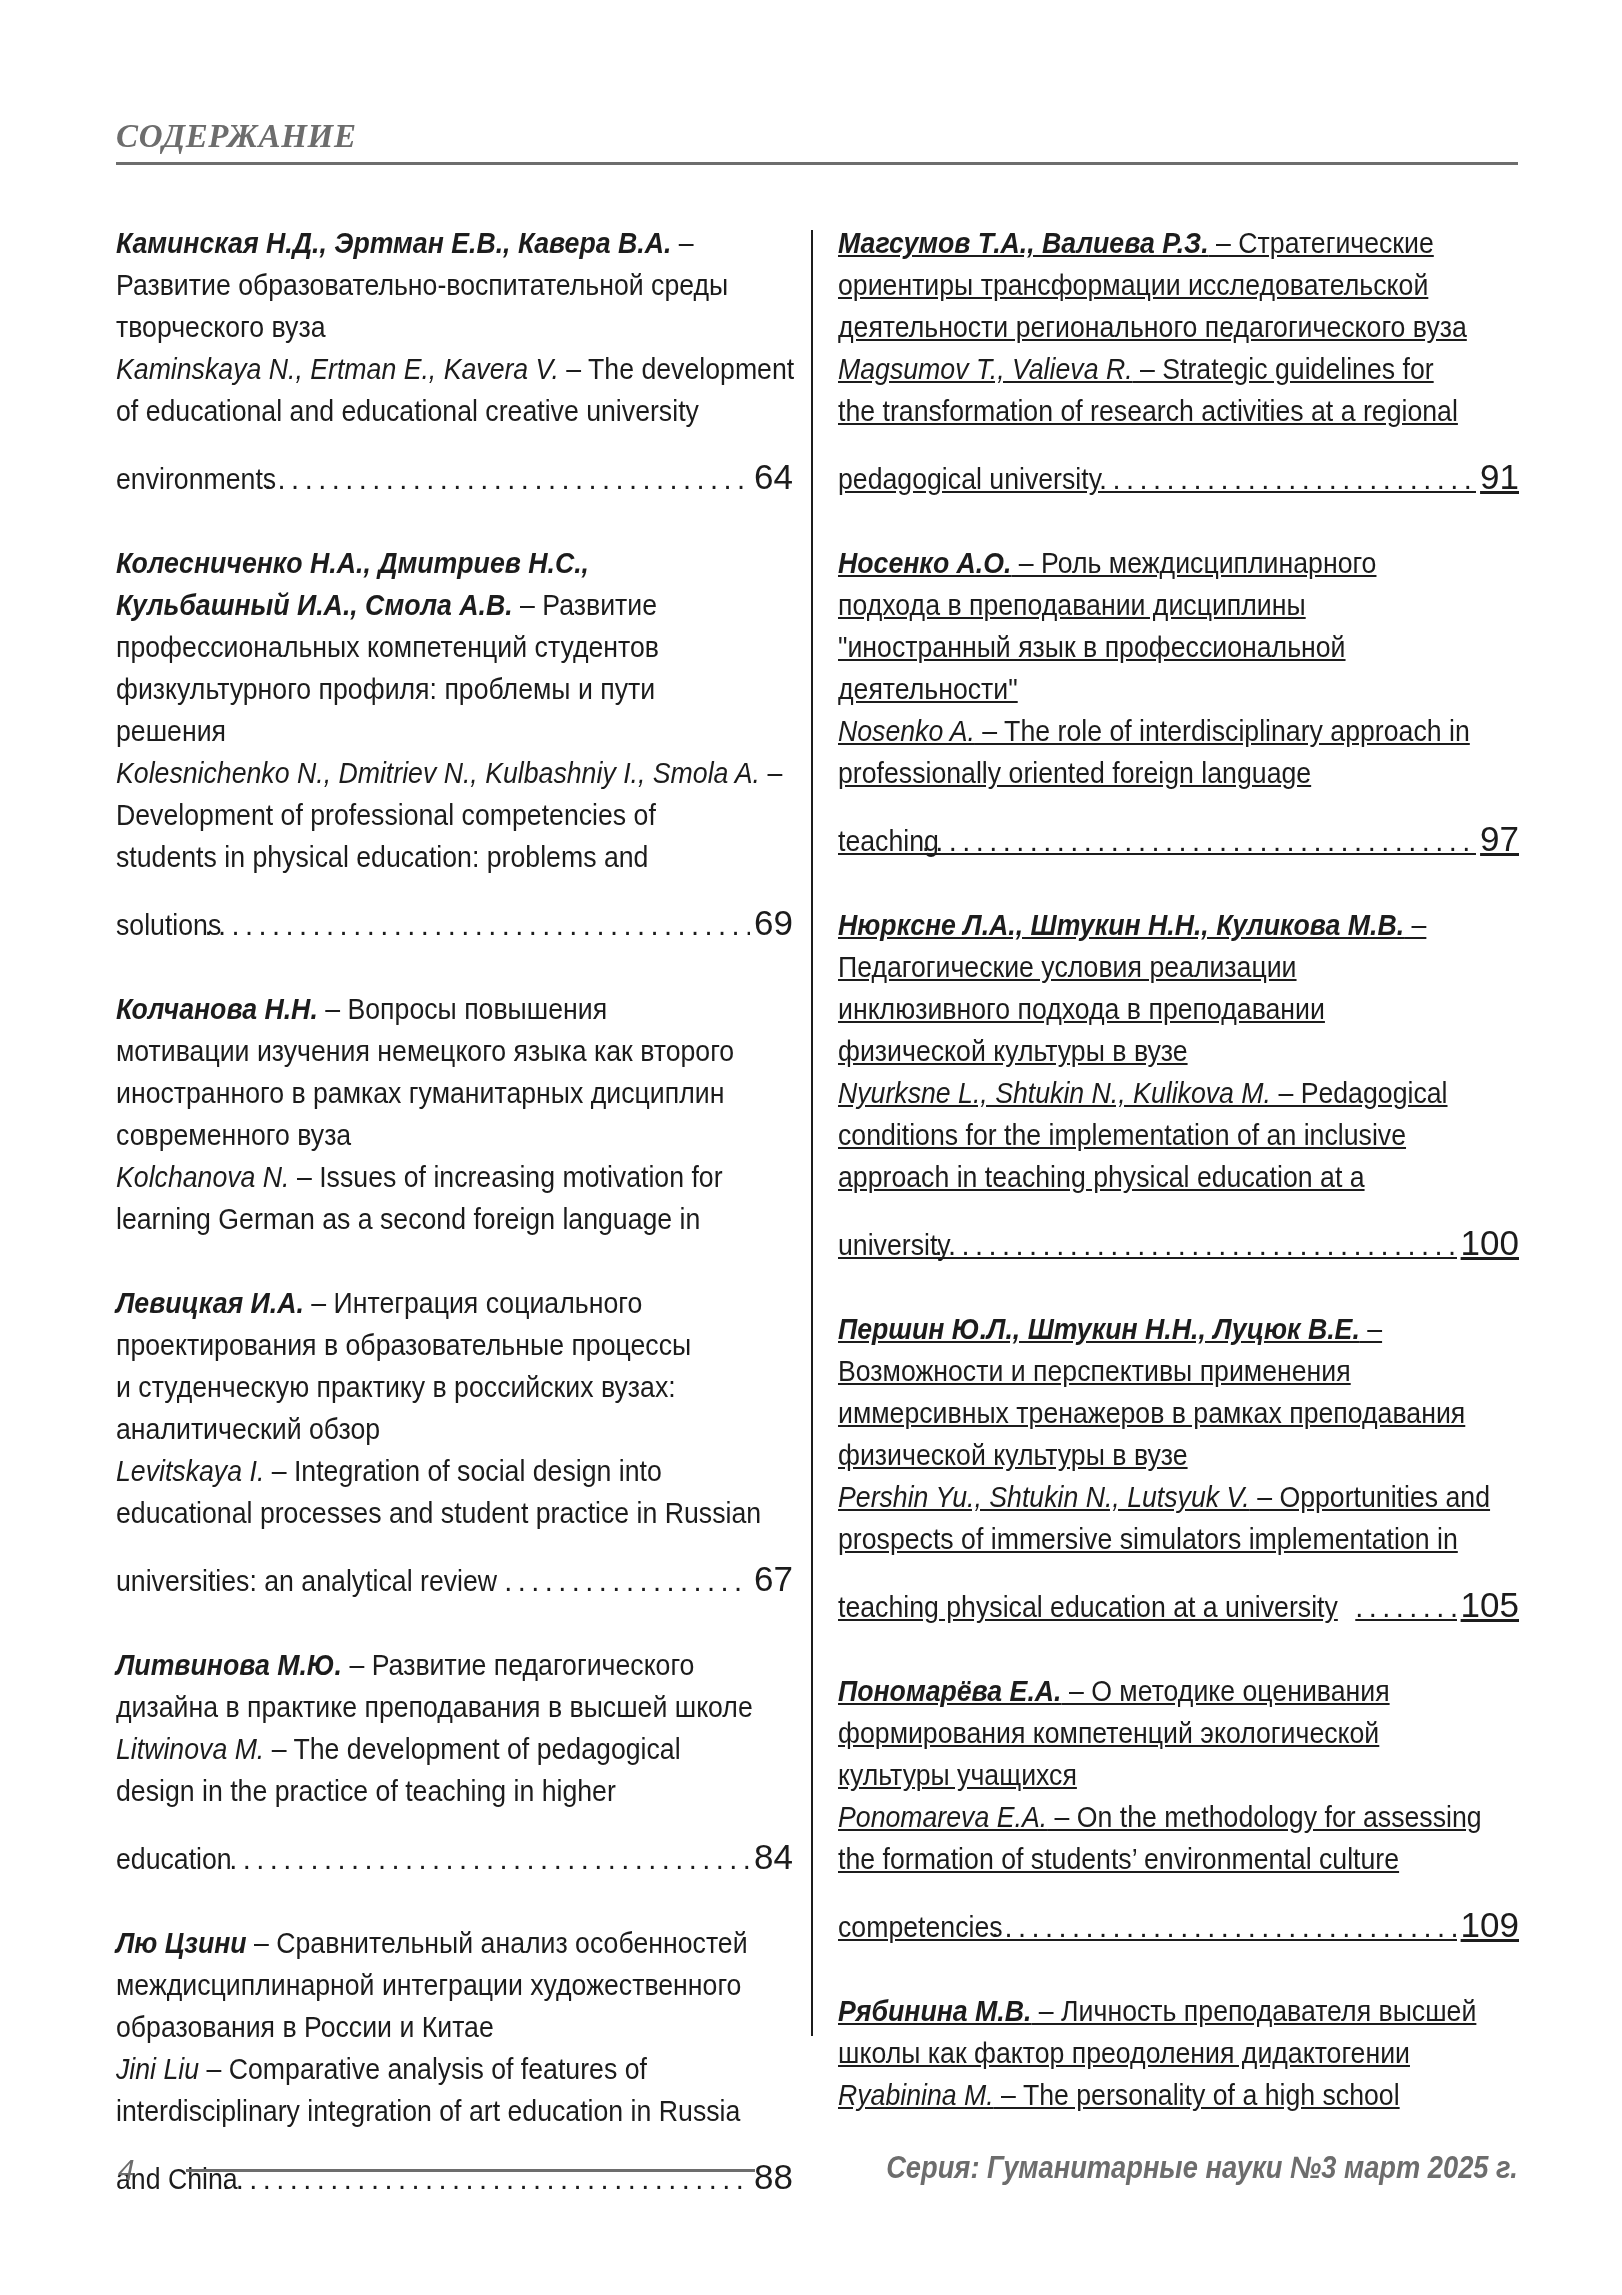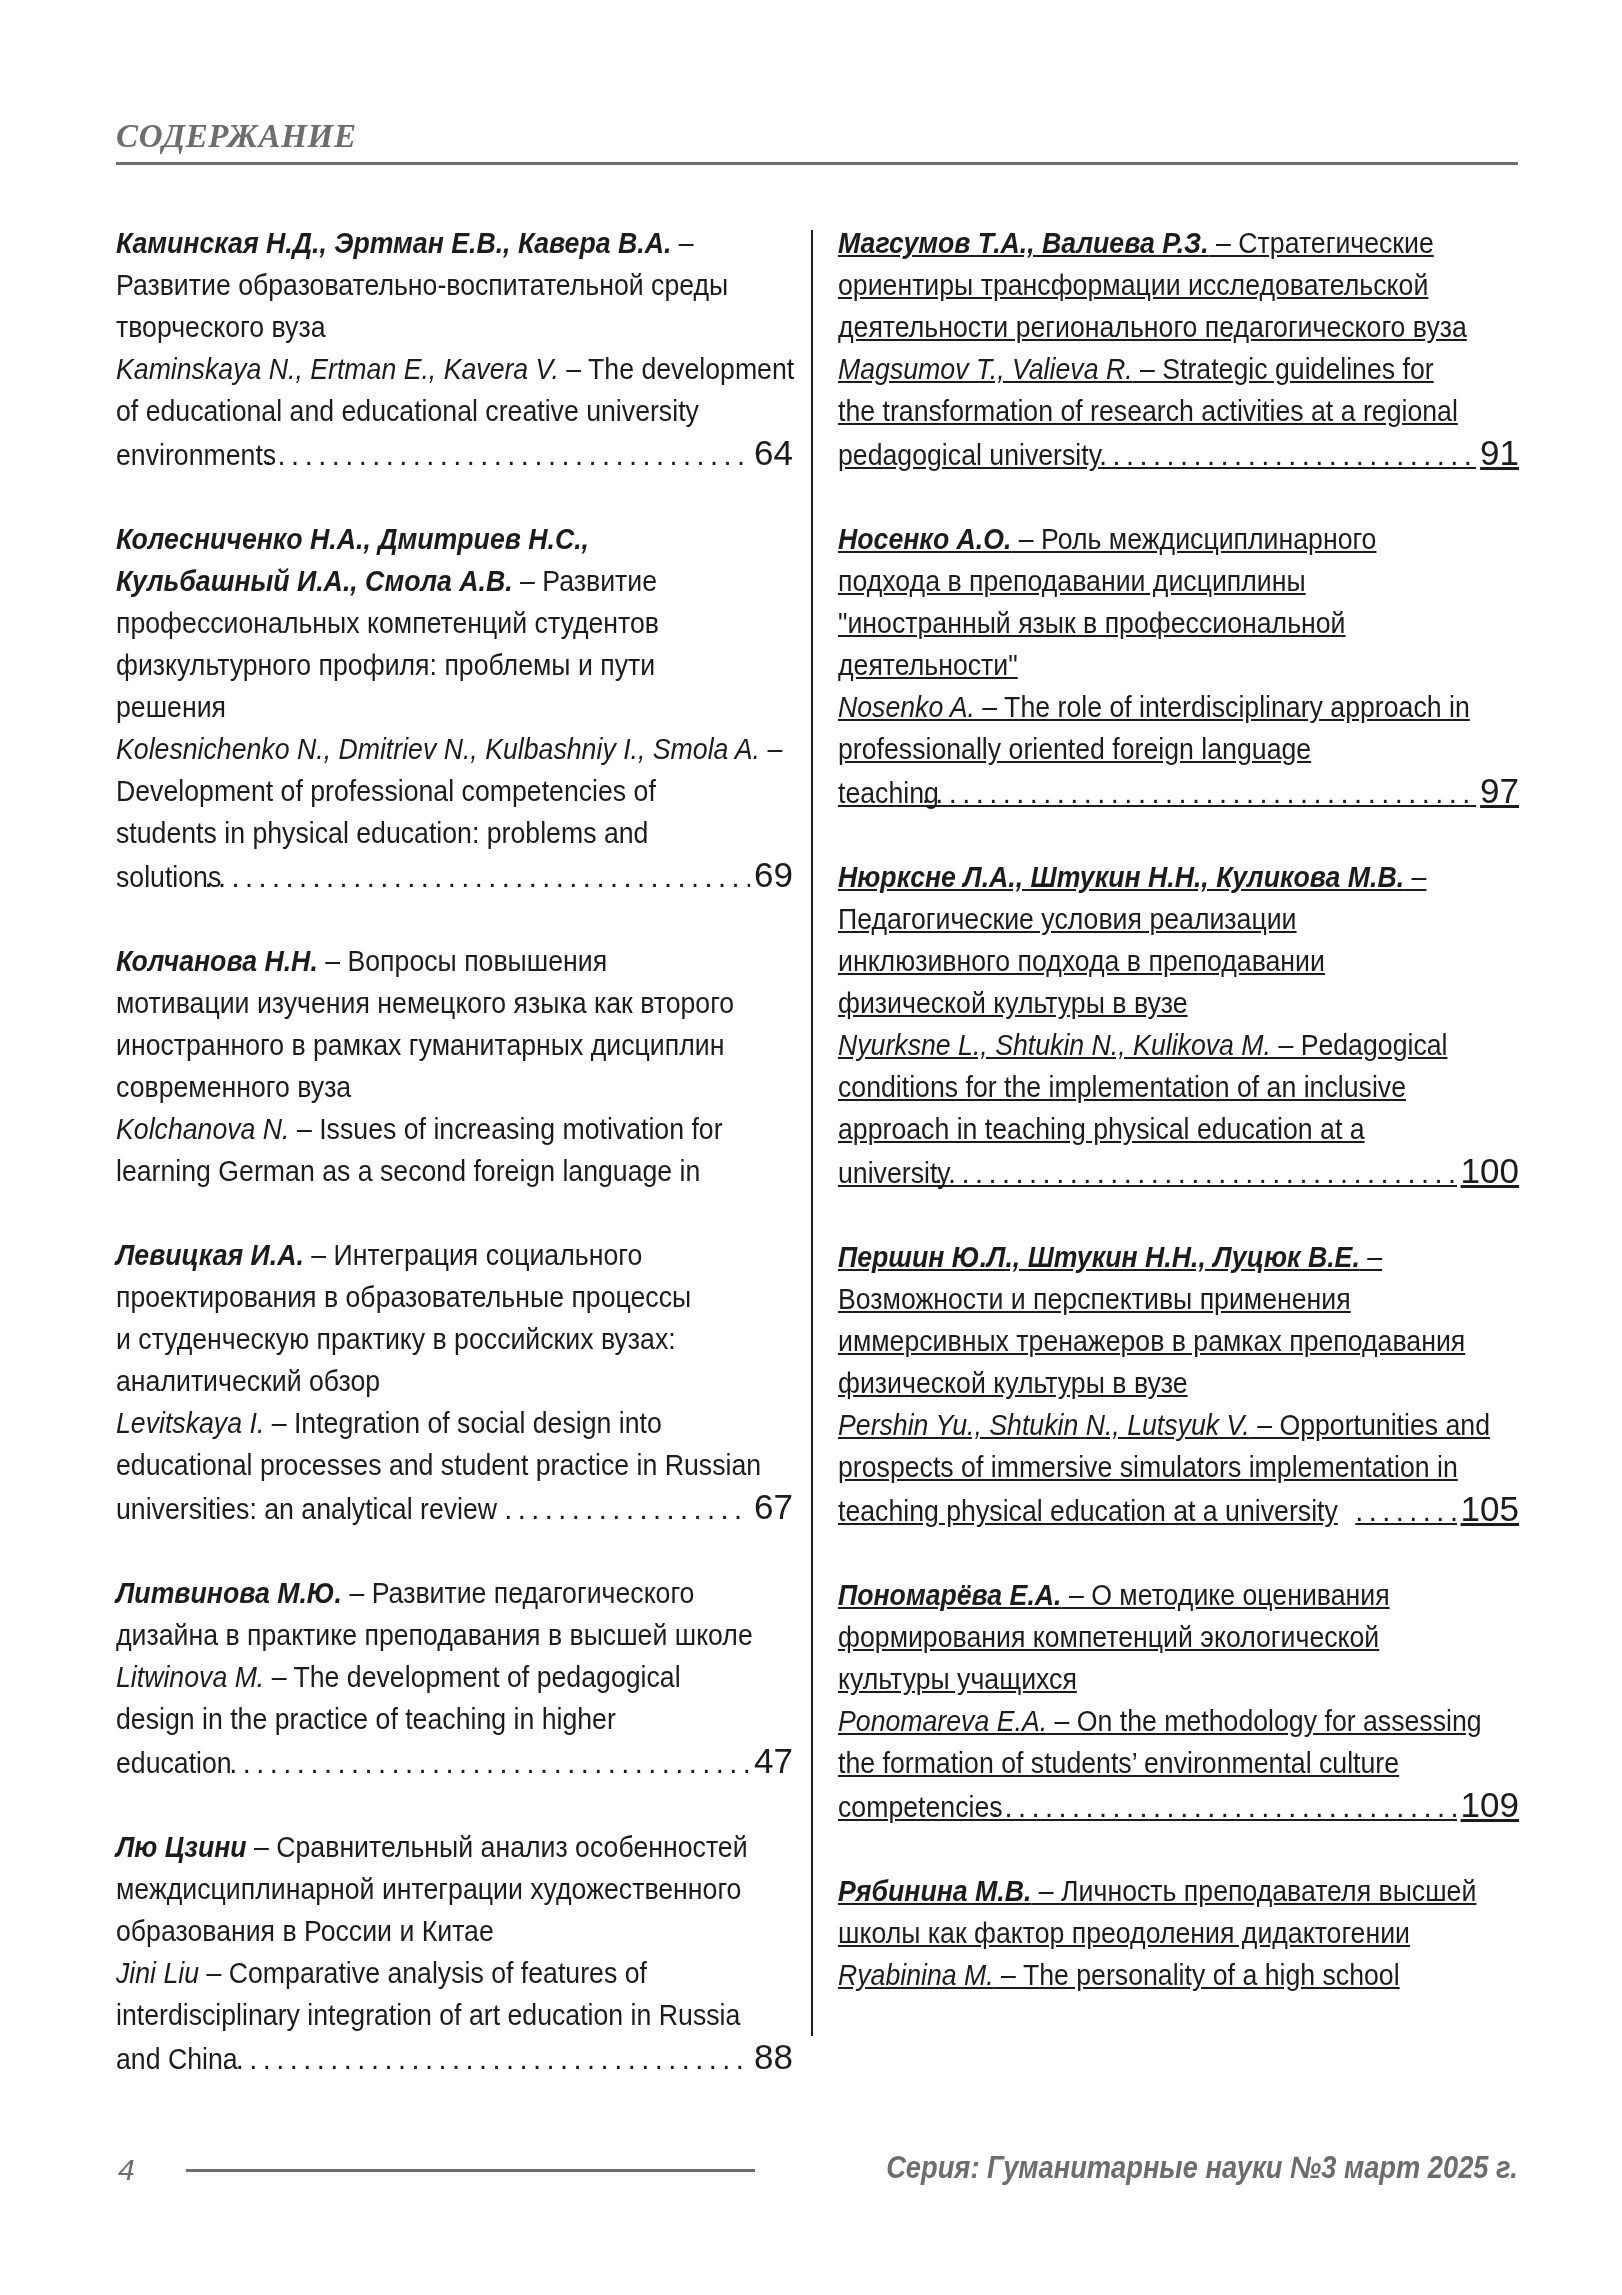--- a/index.html
+++ b/index.html
@@ -10,21 +10,21 @@
   .title-rule { position:absolute; left:116px; top:162px; width:1402px; height:3.3px; background:#6d6d6d; }
   .col { position:absolute; top:222px; }
   .col-left { left:116px; width:677px; }
   .col-right { left:838px; width:681px;text-decoration:underline; }
   .divider { position:absolute; left:811px; top:230px; width:2px; height:1806px; background:#1c1c1c; }
   .entry { margin-bottom:42px; }
   .line { font-size:29px; line-height:42px; white-space:nowrap; transform-origin:left center;
           transform:scaleX(0.92); display:block; }
   .authors-ru { font-weight:bold; font-style:italic; }
   .authors-en { font-style:italic; }
-  .last { display:flex; align-items:baseline; transform:none; }
+  .last { display:flex; align-items:baseline; transform:none;margin-top:24px; }
   .last .txt { transform:scaleX(0.92); transform-origin:left center; display:inline-block; white-space:nowrap; }
   .leader { flex:1; overflow:hidden; white-space:nowrap; margin:0 3.9px 0 -26px; letter-spacing:5.2px; color:#1c1c1c; }
   .leader::before { content:". . . . . . . . . . . . . . . . . . . . . . . . . . . . . . . . . . . . . . . . . . . . . . . . . . . . . . . . . . . . . . . . . . . . . . . . . . . . . . . . . . . . . . . . . . . . . . . . . ."; letter-spacing:-1.3px; }
   .pageno { font-size:35px; }
   .footer-num { position:absolute; left:118px; top:2153px; font-size:30px; font-style:italic; color:#6d6d6d; }
   .footer-rule { position:absolute; left:186px; top:2169px; width:569px; height:3.3px; background:#6d6d6d; }
   .footer-series { position:absolute; right:105px; top:2150px; font-size:31px; font-weight:bold;
                    font-style:italic; color:#6d6d6d; transform:scaleX(0.88); transform-origin:right center; }
 </style>
 </head>
@@ -83,21 +83,21 @@
       </div>
     </div>
     <div class="entry">
       <div class="line"><span class="authors-ru">Литвинова М.Ю.</span><span class="title-text"> – Развитие педагогического</span></div>
       <div class="line"><span class="title-text">дизайна в практике преподавания в высшей школе</span></div>
       <div class="line"><span class="authors-en">Litwinova M.</span><span class="title-text"> – The development of pedagogical</span></div>
       <div class="line"><span class="title-text">design in the practice of teaching in higher</span></div>
       <div class="line last">
         <span class="txt">education </span>
         <span class="leader"></span>
-        <span class="pageno">47</span>
+        <span class="pageno">84</span>
       </div>
     </div>
     <div class="entry">
       <div class="line"><span class="authors-ru">Лю Цзини</span><span class="title-text"> – Сравнительный анализ особенностей</span></div>
       <div class="line"><span class="title-text">междисциплинарной интеграции художественного</span></div>
       <div class="line"><span class="title-text">образования в России и Китае</span></div>
       <div class="line"><span class="authors-en">Jini Liu</span><span class="title-text"> – Comparative analysis of features of</span></div>
       <div class="line"><span class="title-text">interdisciplinary integration of art education in Russia</span></div>
       <div class="line last">
         <span class="txt">and China </span>

